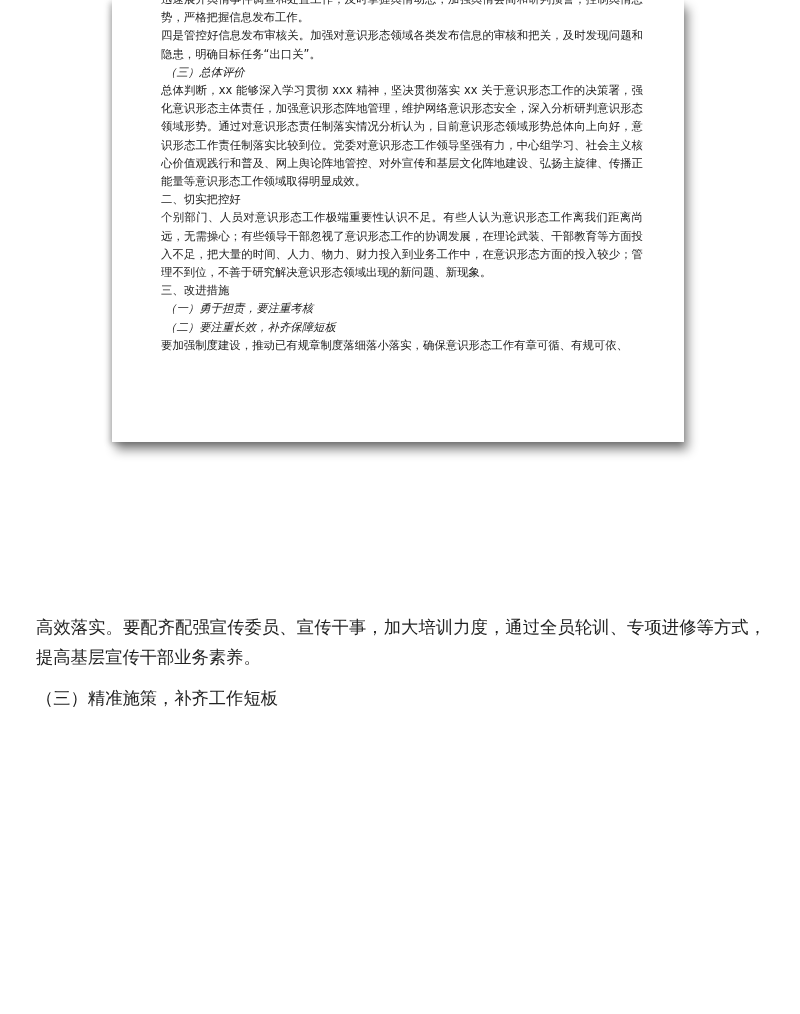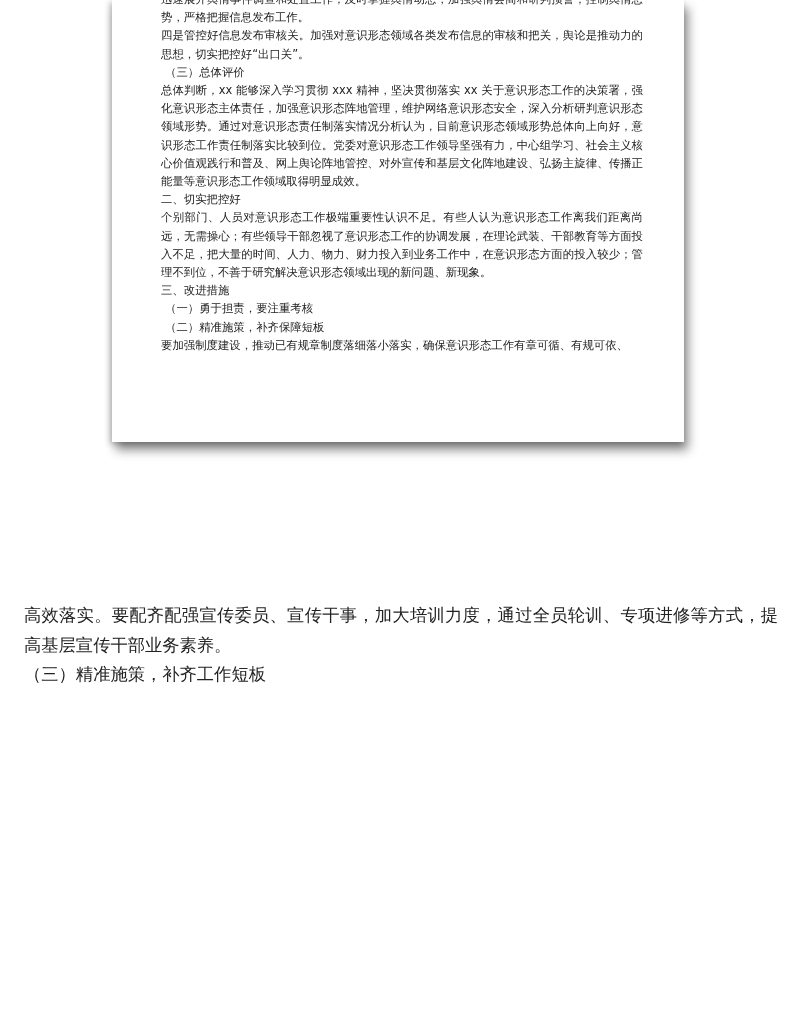--- a/index.html
+++ b/index.html
@@ -8,41 +8,41 @@
   .page-preview {
     position: absolute; left: 112px; top: 0; width: 572px; height: 442px;
     background: #ffffff; overflow: hidden;
     box-shadow: 4px 8px 10px rgba(0,0,0,0.45), -2px 2px 6px rgba(0,0,0,0.25);
   }
   .page-inner {
     position: absolute; left: 49px; top: -10px; width: 482px;
     font-size: 11.4px; line-height: 18.2px; color: #222;
   }
   .page-inner p { margin: 0; text-align: justify; }
-  .page-inner .indent { padding-left: 4px; }
+  .page-inner .indent { padding-left: 4px; font-style: italic; }
   .bottom-text {
     position: absolute; left: 24px; top: 601px; width: 754px;
     font-size: 17.3px; line-height: 29.5px; color: #222;
   }
-  .bottom-text p { margin: 0; text-align: justify; }
+  .bottom-text p { margin: 12px; text-align: justify; }
 </style>
 </head>
 <body>
 
 <div class="page-preview">
   <div class="page-inner">
     <p>迅速展开舆情事件调查和处置工作，及时掌握舆情动态，加强舆情会商和研判预警，控制舆情态势，严格把握信息发布工作。</p>
-    <p>四是管控好信息发布审核关。加强对意识形态领域各类发布信息的审核和把关，舆论是推动力的思想，切实把控好“出口关”。</p>
+    <p>四是管控好信息发布审核关。加强对意识形态领域各类发布信息的审核和把关，及时发现问题和隐患，明确目标任务“出口关”。</p>
     <p class="indent">（三）总体评价</p>
     <p>总体判断，xx 能够深入学习贯彻 xxx 精神，坚决贯彻落实 xx 关于意识形态工作的决策署，强化意识形态主体责任，加强意识形态阵地管理，维护网络意识形态安全，深入分析研判意识形态领域形势。通过对意识形态责任制落实情况分析认为，目前意识形态领域形势总体向上向好，意识形态工作责任制落实比较到位。党委对意识形态工作领导坚强有力，中心组学习、社会主义核心价值观践行和普及、网上舆论阵地管控、对外宣传和基层文化阵地建设、弘扬主旋律、传播正能量等意识形态工作领域取得明显成效。</p>
     <p>二、切实把控好</p>
     <p>个别部门、人员对意识形态工作极端重要性认识不足。有些人认为意识形态工作离我们距离尚远，无需操心；有些领导干部忽视了意识形态工作的协调发展，在理论武装、干部教育等方面投入不足，把大量的时间、人力、物力、财力投入到业务工作中，在意识形态方面的投入较少；管理不到位，不善于研究解决意识形态领域出现的新问题、新现象。</p>
     <p>三、改进措施</p>
     <p class="indent">（一）勇于担责，要注重考核</p>
-    <p class="indent">（二）精准施策，补齐保障短板</p>
+    <p class="indent">（二）要注重长效，补齐保障短板</p>
     <p>要加强制度建设，推动已有规章制度落细落小落实，确保意识形态工作有章可循、有规可依、</p>
   </div>
 </div>
 
 <div class="bottom-text">
   <p>高效落实。要配齐配强宣传委员、宣传干事，加大培训力度，通过全员轮训、专项进修等方式，提高基层宣传干部业务素养。</p>
   <p>（三）精准施策，补齐工作短板</p>
 </div>
 
 </body></html>

